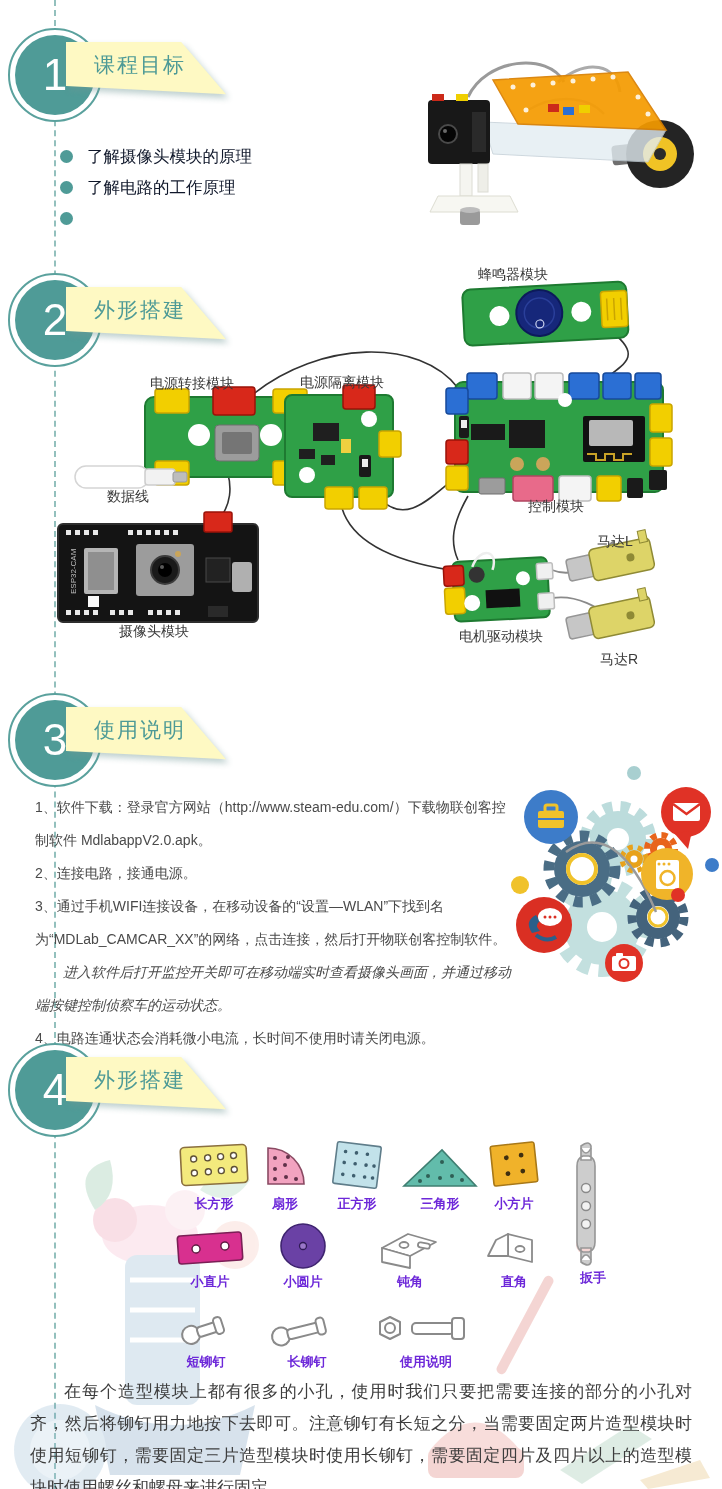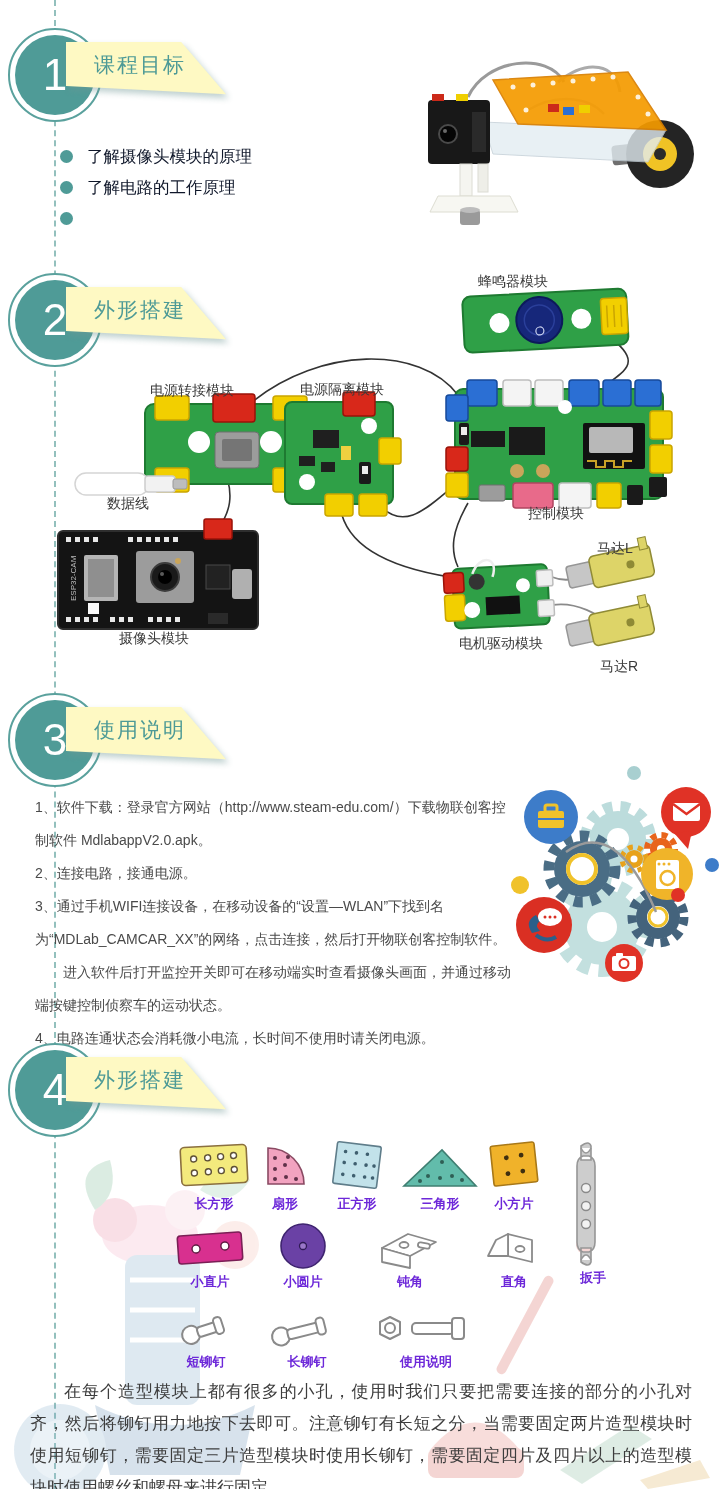--- a/index.html
+++ b/index.html
@@ -28,21 +28,21 @@
   .objectives { position:absolute; left:60px; top:141px; z-index:2; }
   .obj-item { display:flex; align-items:center; height:31px; font-size:16.5px; color:#0f172a; }
   .obj-bullet { width:13px; height:13px; border-radius:50%; background:#4f9b97; margin-right:14px; flex:0 0 auto; }
 
   
   .clabel { position:absolute; font-size:14px; color:#3a3a3a; white-space:nowrap; z-index:3; }
 
   
   .instructions { position:absolute; left:35px; top:791px; width:484px; z-index:2; }
   .ins-line { font-size:14px; line-height:33px; color:#4a4a4a; }
-  .ins-indent { text-indent:2em; }
+  .ins-indent { text-indent:2em;font-style:italic; }
 
   
   .part { position:absolute; text-align:center; z-index:2; }
   .part svg { display:block; margin:0 auto; }
   .part-label { font-size:13px; font-weight:700; color:#6d28d9; margin-top:3px; white-space:nowrap; }
 
   .assembly-note { position:absolute; left:30px; top:1376px; width:662px; font-size:17px;
     line-height:32px; color:#3d3d3d; text-indent:2em; text-align:justify; z-index:2; }
 
   svg { overflow:visible; }
@@ -136,21 +136,21 @@
 
 <div class="sec-head" style="top:273px">
   <div class="sec-circle">
     <div class="sec-circle-inner">2</div>
   </div>
   <div class="ribbon-outer">
     <div class="ribbon">外形搭建</div>
   </div>
 </div>
 
-<div class="layer" style="left:0;top:269px;width:620px;height:415px">
+<div class="layer" style="left:0;top:262px;width:620px;height:415px">
   <svg style="position:absolute;left:0;top:0" width="722" height="415" viewBox="0 0 722 415">
 
     <g stroke="#333333" stroke-width="1.6" fill="none">
       <path d="M612,70 C640,92 628,100 606,116"></path>
       <path d="M252,133 C320,78 420,76 458,126"></path>
       <path d="M190,193 C190,206 180,210 168,213"></path>
       <path d="M220,192 C238,226 228,246 218,260"></path>
       <path d="M340,237 C346,282 400,300 450,308"></path>
       <path d="M380,237 C405,262 428,238 450,220"></path>
       <path d="M468,234 C452,262 450,280 458,298"></path>

